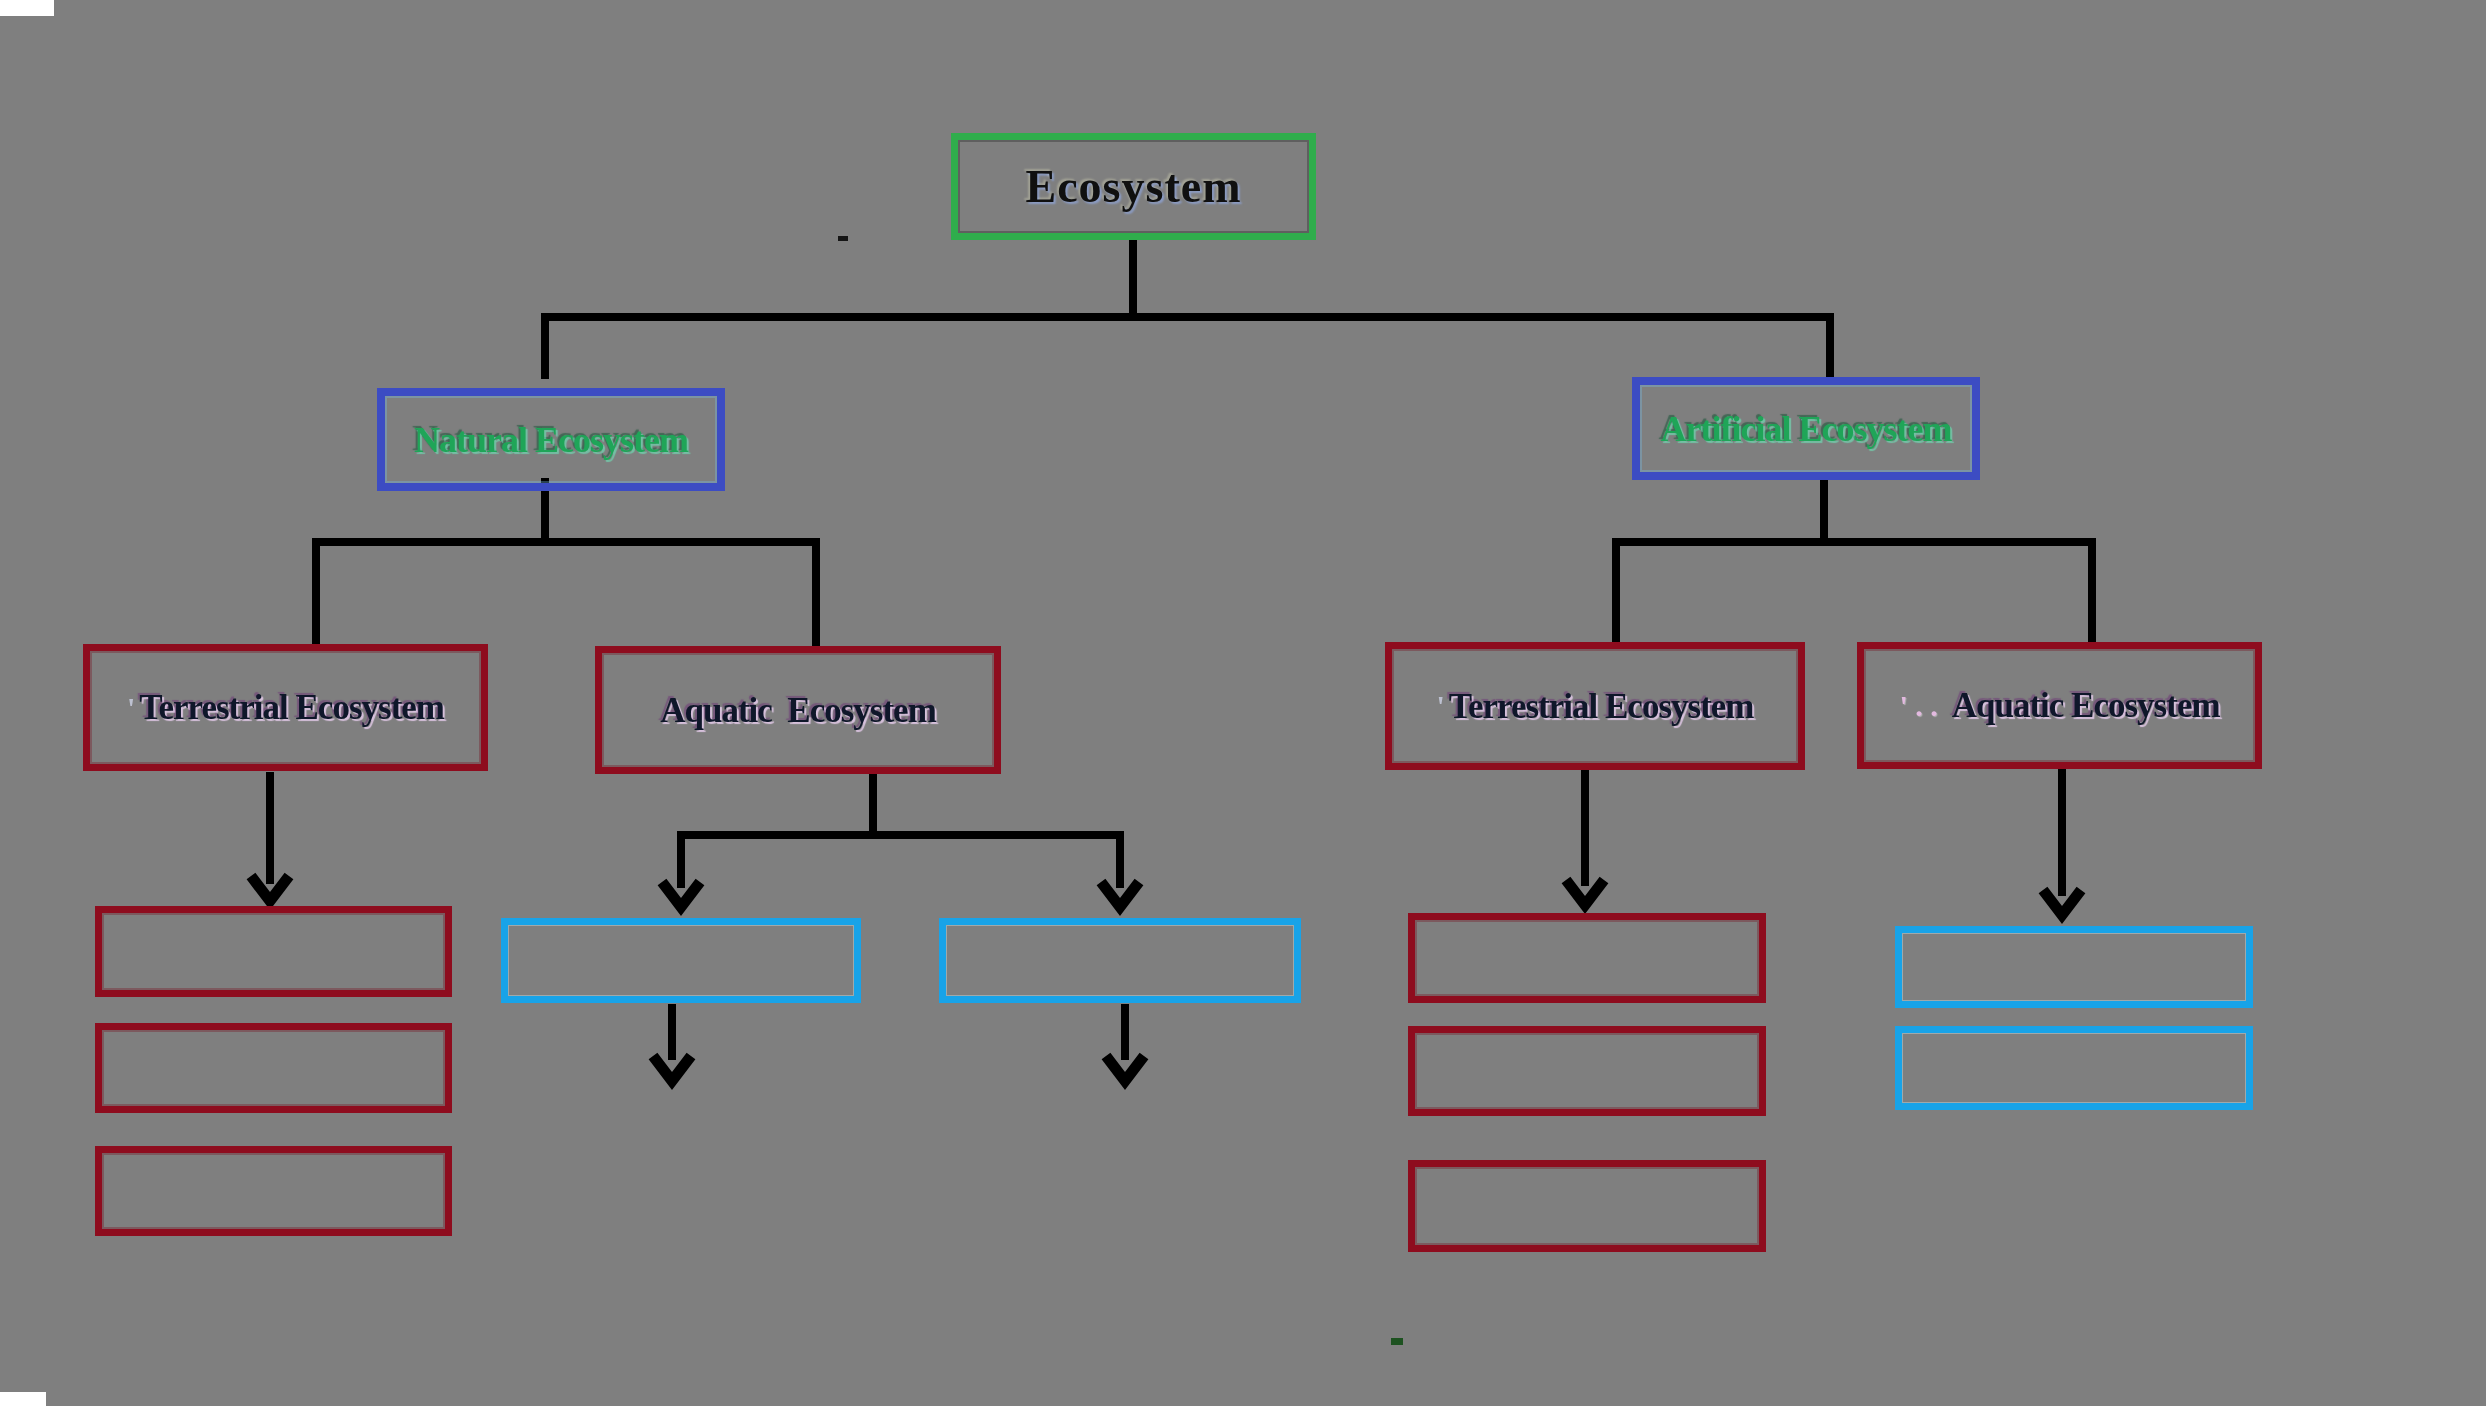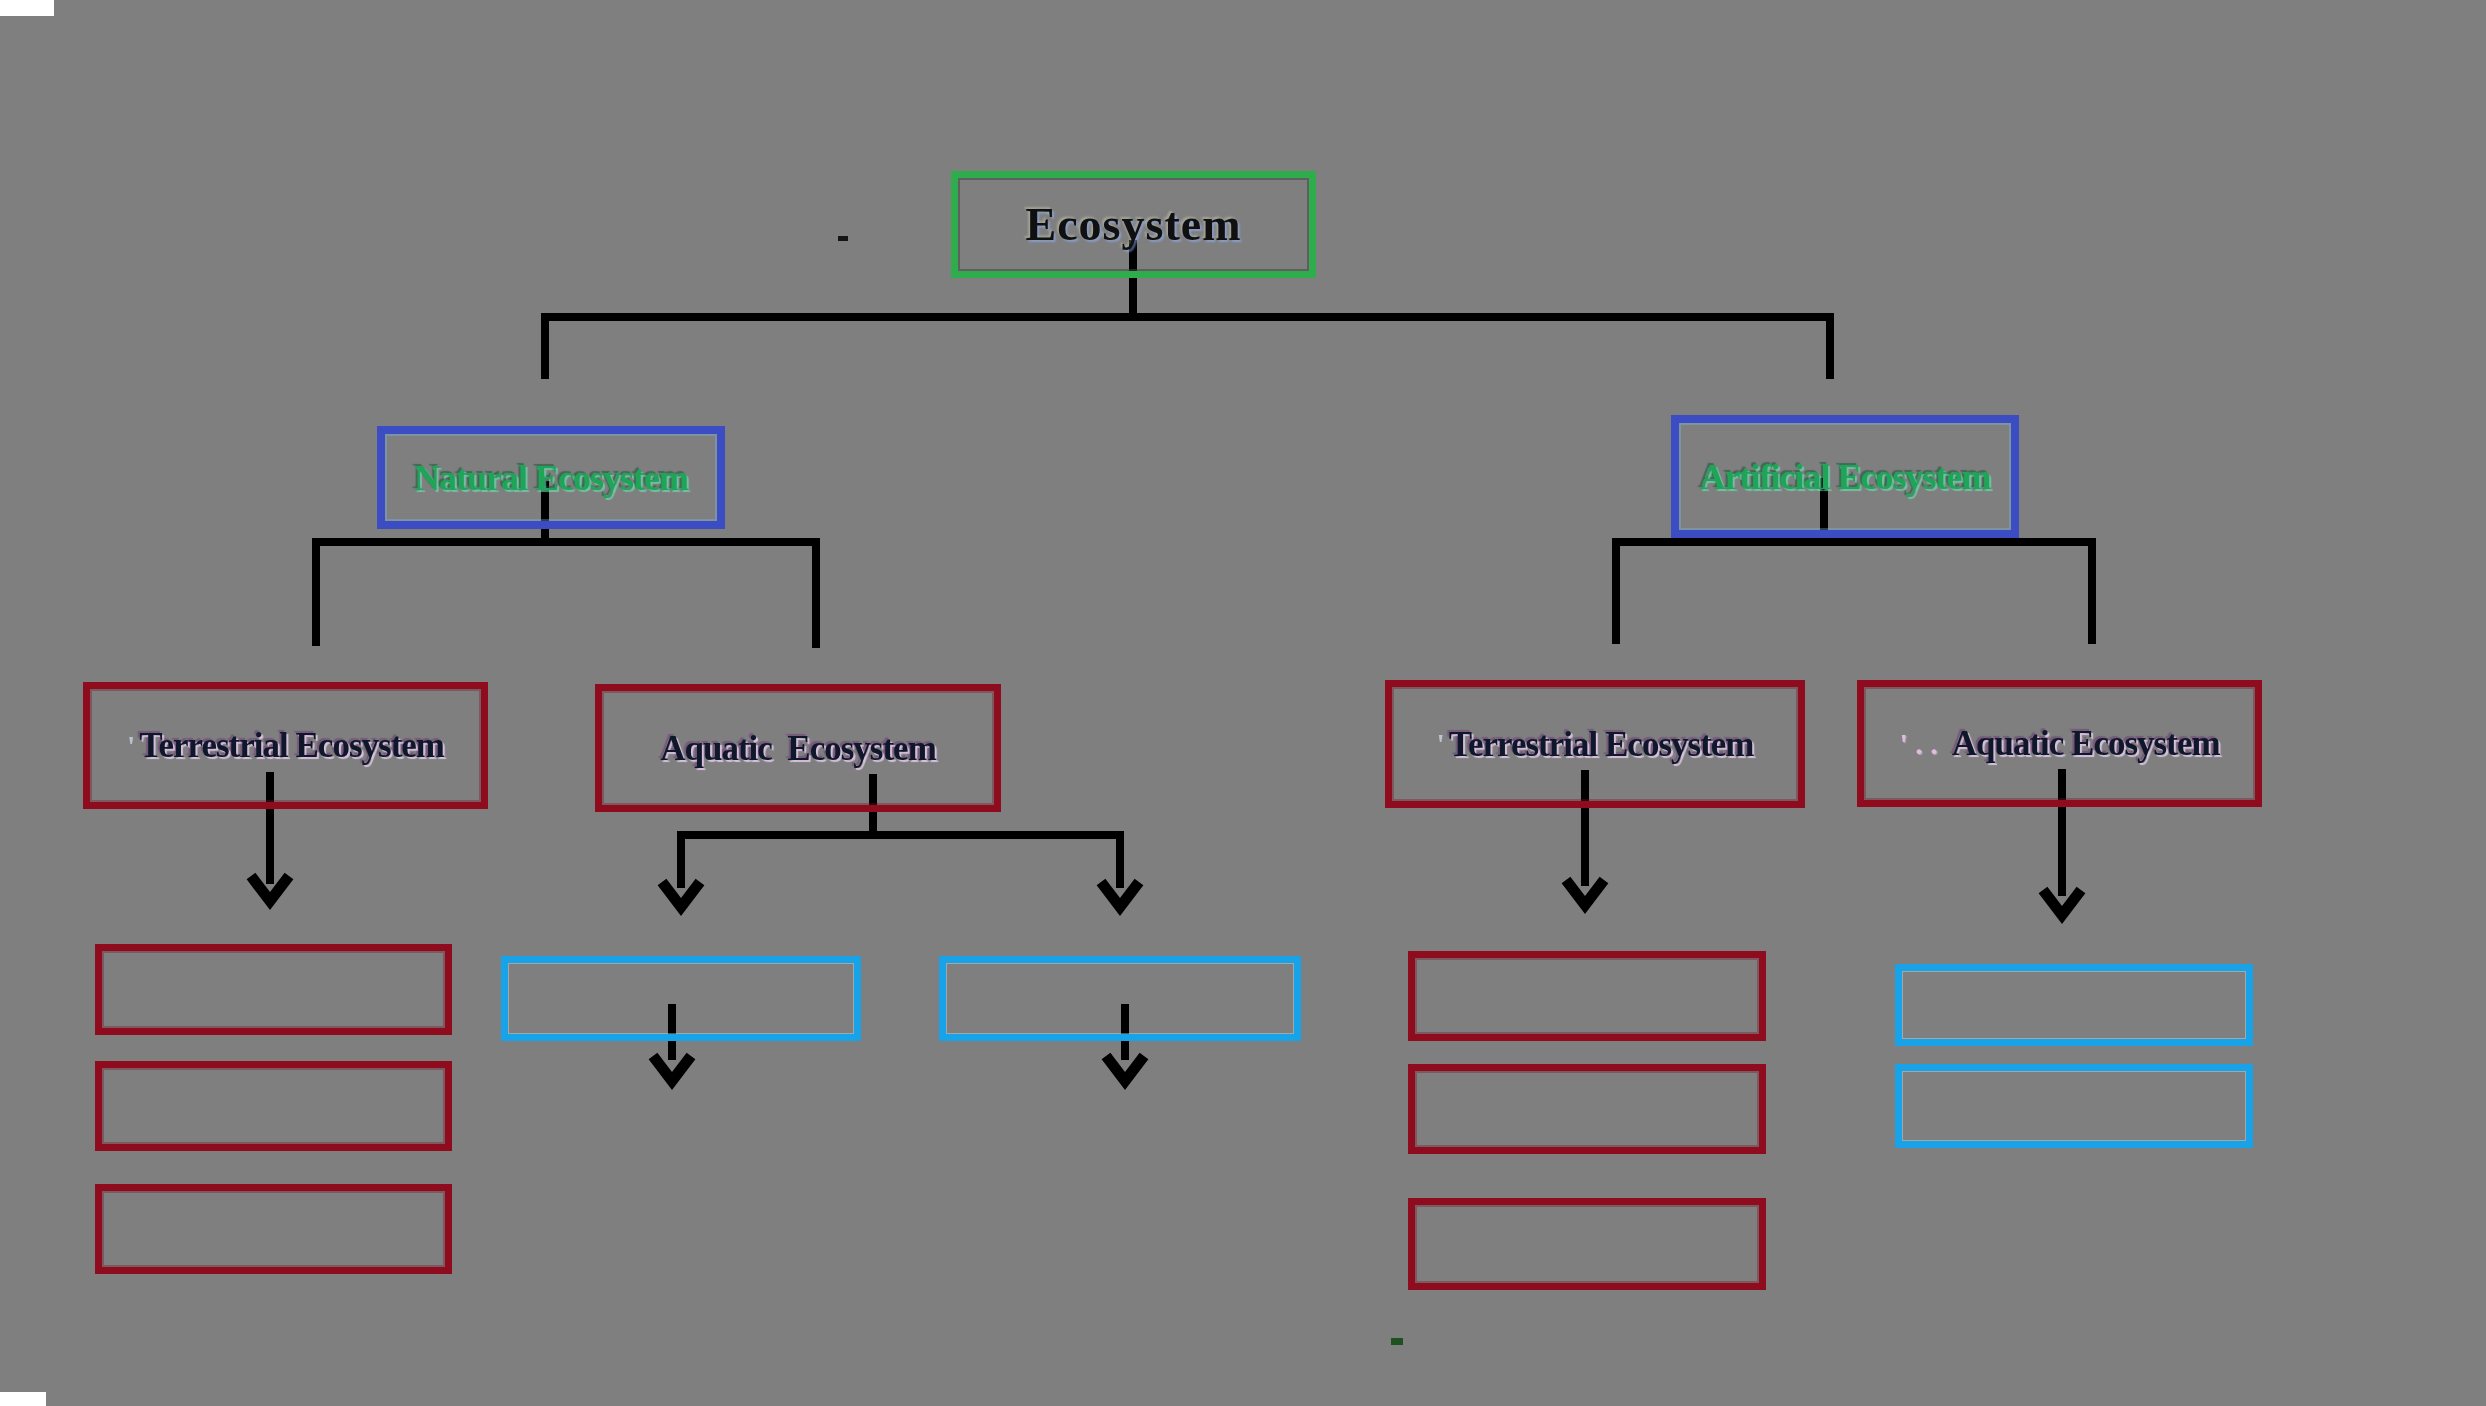--- a/index.html
+++ b/index.html
@@ -9,21 +9,21 @@
     font-family:"Liberation Serif", serif;
   }
   .canvas{
     position:absolute;left:0;top:0;width:2486px;height:1406px;
     background:#7f7f7f;
   }
   .corner{position:absolute;background:#ffffff;}
   .connectors{position:absolute;left:0;top:0;}
   .node{
     position:absolute;box-sizing:border-box;
-    display:flex;align-items:center;justify-content:center;margin-top:38px;
+    display:flex;align-items:center;justify-content:center;
   }
   .b-green{border:7px solid #2fad4c;box-shadow:inset 0 0 0 2px rgba(70,70,70,.55);}
   .b-blue{border:8px solid #3c4cc3;box-shadow:inset 0 0 0 2px rgba(120,190,230,.35);}
   .b-red{border:7px solid #8e0c1e;box-shadow:inset 0 0 0 2px rgba(120,20,35,.35);}
   .b-cyan{border:7px solid #18a3e8;box-shadow:inset 0 0 0 1px rgba(220,250,255,.35);}
   .lbl{white-space:pre;line-height:1;}
   .t1{
     font-size:46px;font-weight:bold;color:#101010;letter-spacing:1px;
     text-shadow:2px 2px 2px rgba(150,180,255,.55),-2px -2px 2px rgba(255,255,210,.28);
   }
@@ -91,21 +91,21 @@
     </g>
   </svg>
 
   <div class="node b-green" style="left:951px;top:133px;width:365px;height:107px">
     <span class="lbl t1">Ecosystem</span>
   </div>
 
   <div class="node b-blue" style="left:377px;top:388px;width:348px;height:103px">
     <span class="lbl t2">Natural Ecosystem</span>
   </div>
-  <div class="node b-blue" style="left:1671px;top:377px;width:348px;height:123px">
+  <div class="node b-blue" style="left:1632px;top:377px;width:348px;height:103px">
     <span class="lbl t2">Artificial Ecosystem</span>
   </div>
 
   <div class="node b-red" style="left:83px;top:644px;width:405px;height:127px">
     <span class="stray-faint">'</span>
     <span class="lbl t3">Terrestrial Ecosystem</span>
   </div>
   <div class="node b-red" style="left:595px;top:646px;width:406px;height:128px">
     <span class="lbl t3">Aquatic  Ecosystem</span>
   </div>

